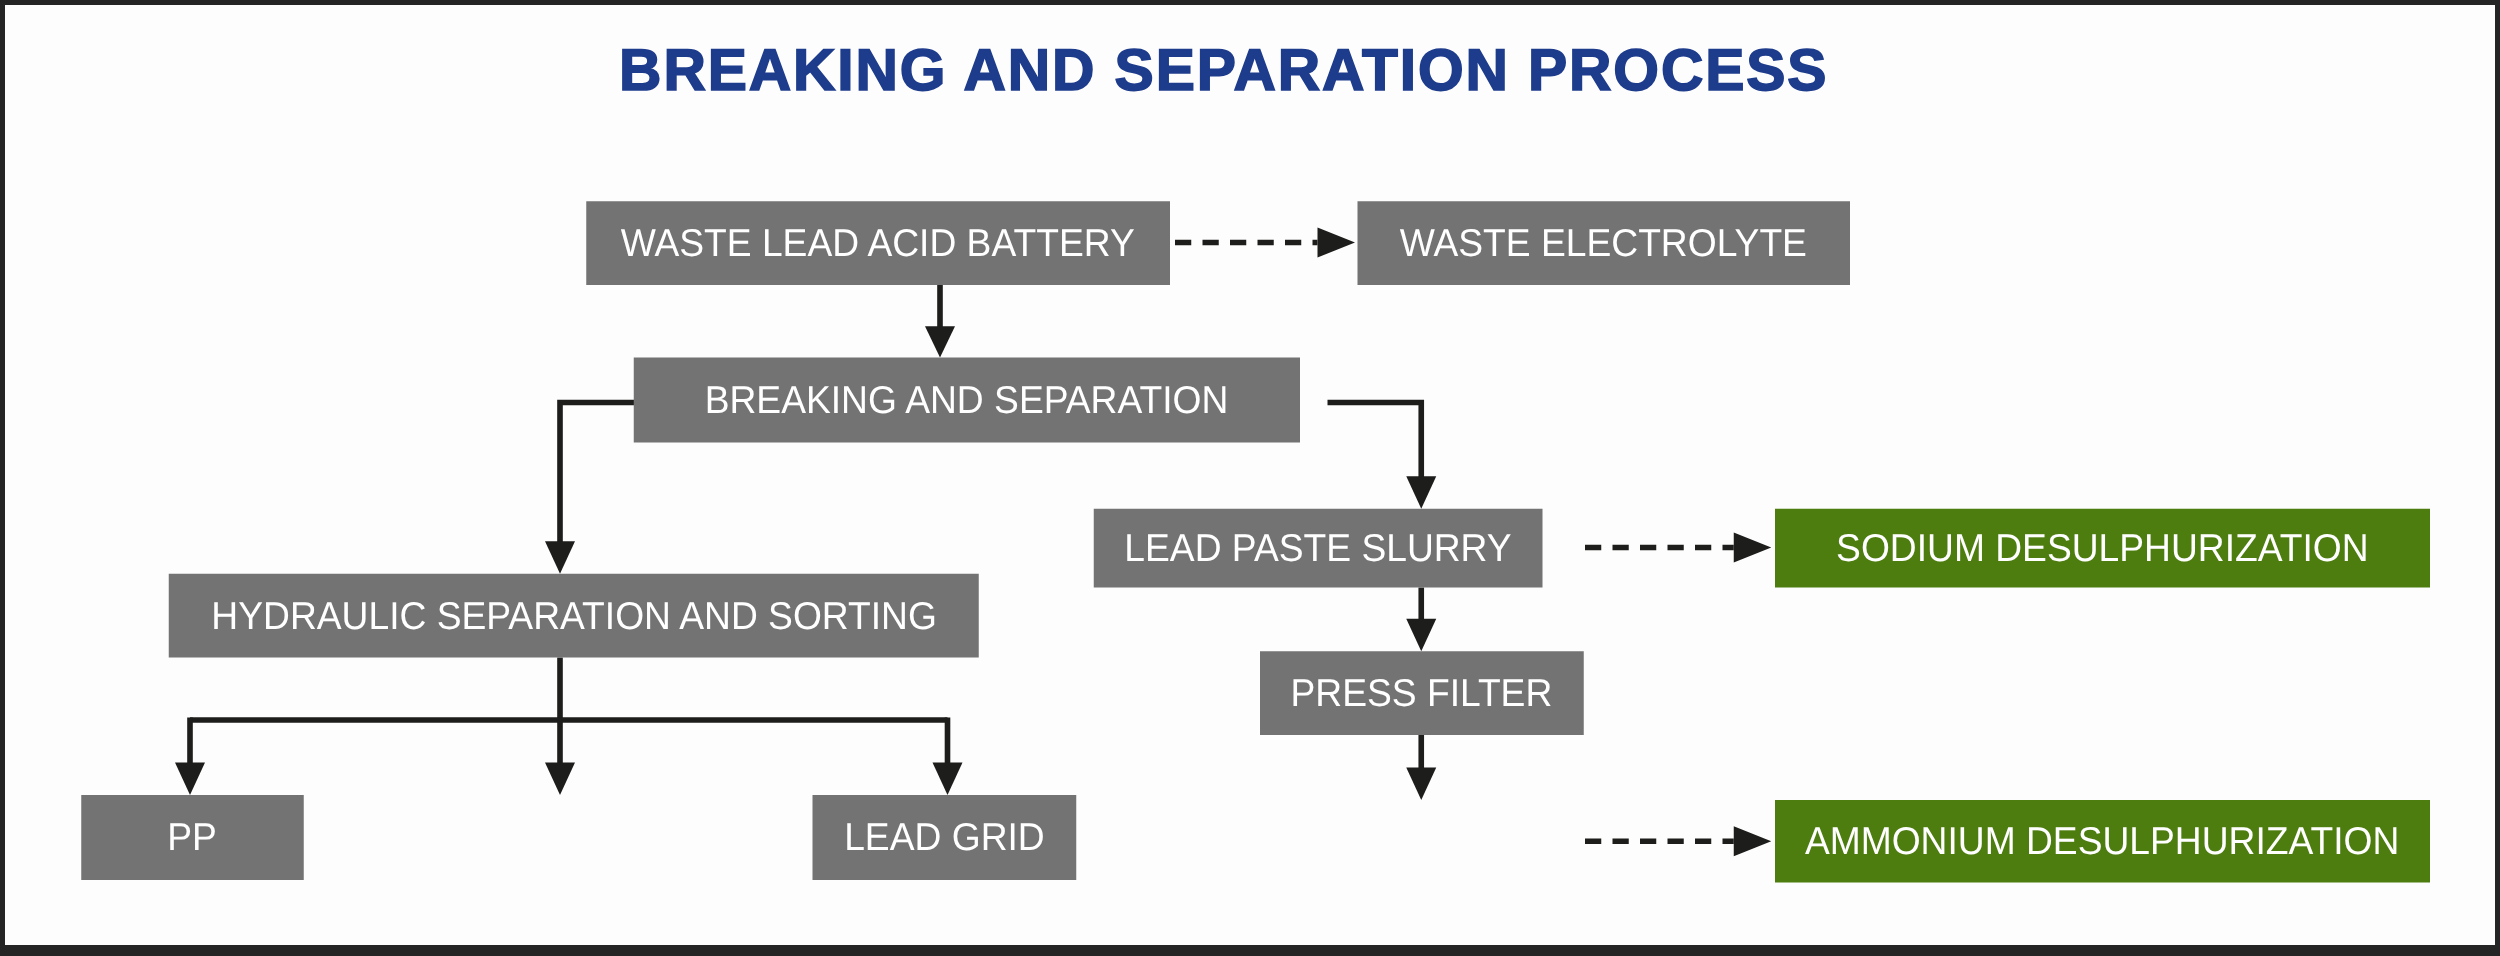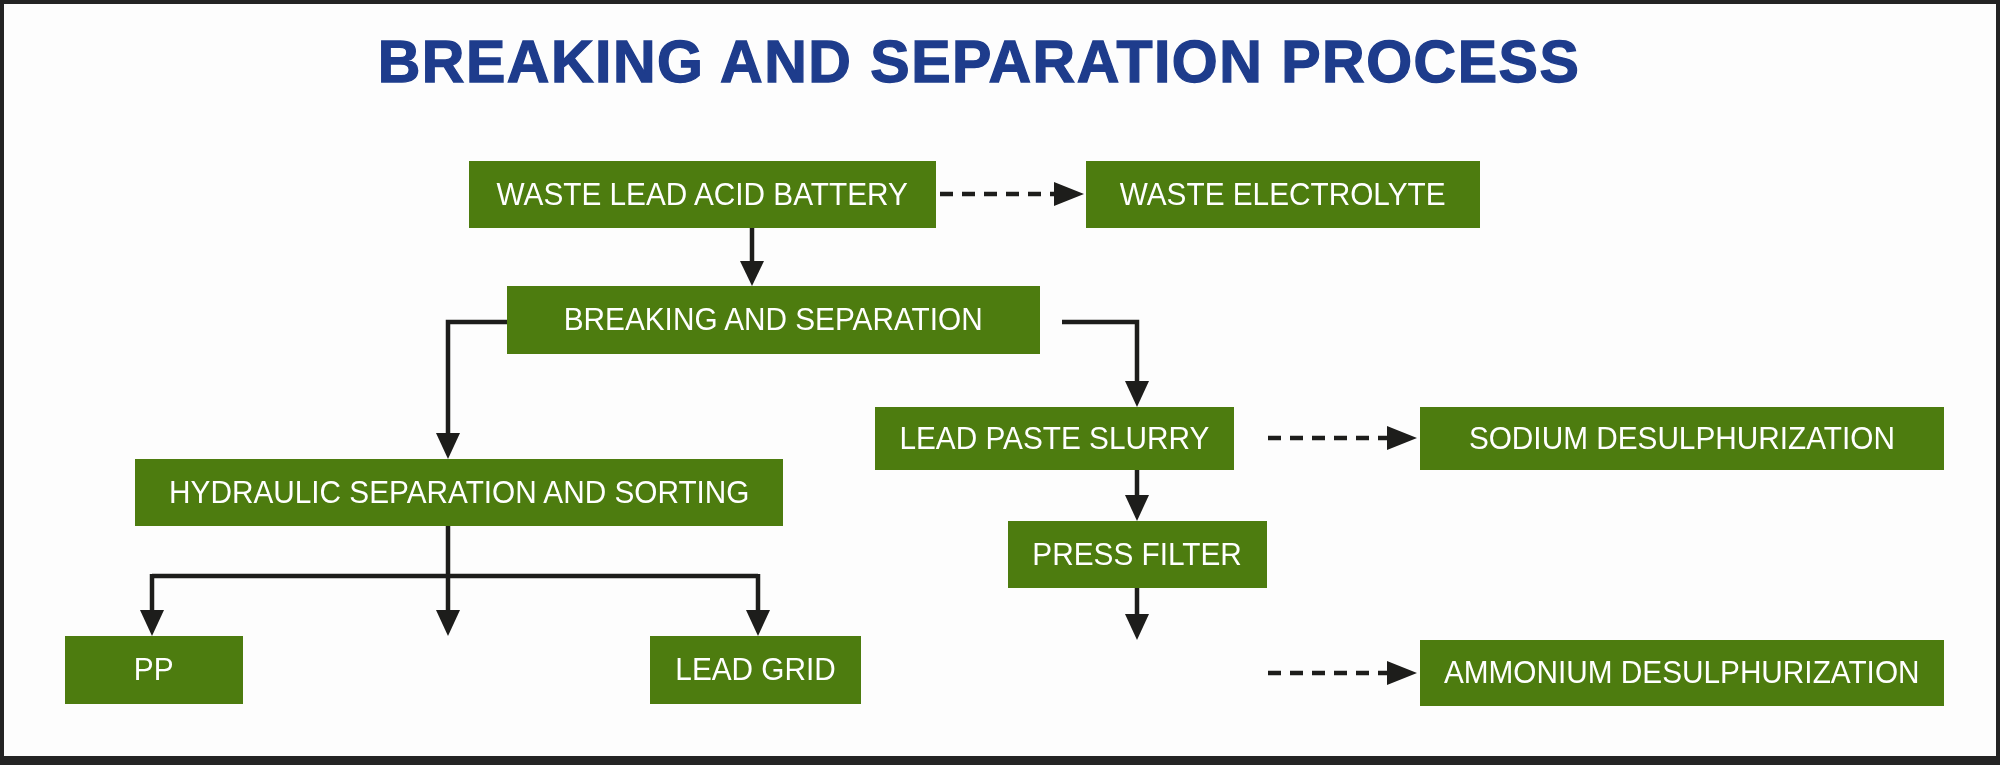--- a/index.html
+++ b/index.html
@@ -17,21 +17,21 @@
     border: 4px solid #242424;
     border-bottom-width: 9px;
     overflow: hidden;
   }
   .title {
     position: absolute;
     left: 0;
     top: 24px;
     width: 1950px;
     text-align: center;
-    font-size: 59px;
+    font-size: 47px;
     font-weight: 700;
     letter-spacing: 1.5px;
     color: #1E3C8C;
     -webkit-text-stroke: 1.3px #1E3C8C;
   }
   .connectors {
     position: absolute;
     left: 0;
     top: 0;
     pointer-events: none;
@@ -57,21 +57,21 @@
     color: #ffffff;
     font-size: 31px;
     font-weight: 400;
     white-space: nowrap;
     text-align: center;
   }
   .node > span {
     display: inline-block;
     transform: scaleX(0.96);
   }
-  .node.dark-blue { background: #4d7c0f; }
+  .node.dark-blue { background: #737373; }
   .node.light-blue { background: #4d7c0f; }
 </style>
 </head>
 <body>
 
 <div class="frame">
 
   <div class="title">BREAKING AND SEPARATION PROCESS</div>
 
   <svg class="connectors" width="2000" height="765" viewBox="0 0 2000 765" xmlns="http://www.w3.org/2000/svg">

